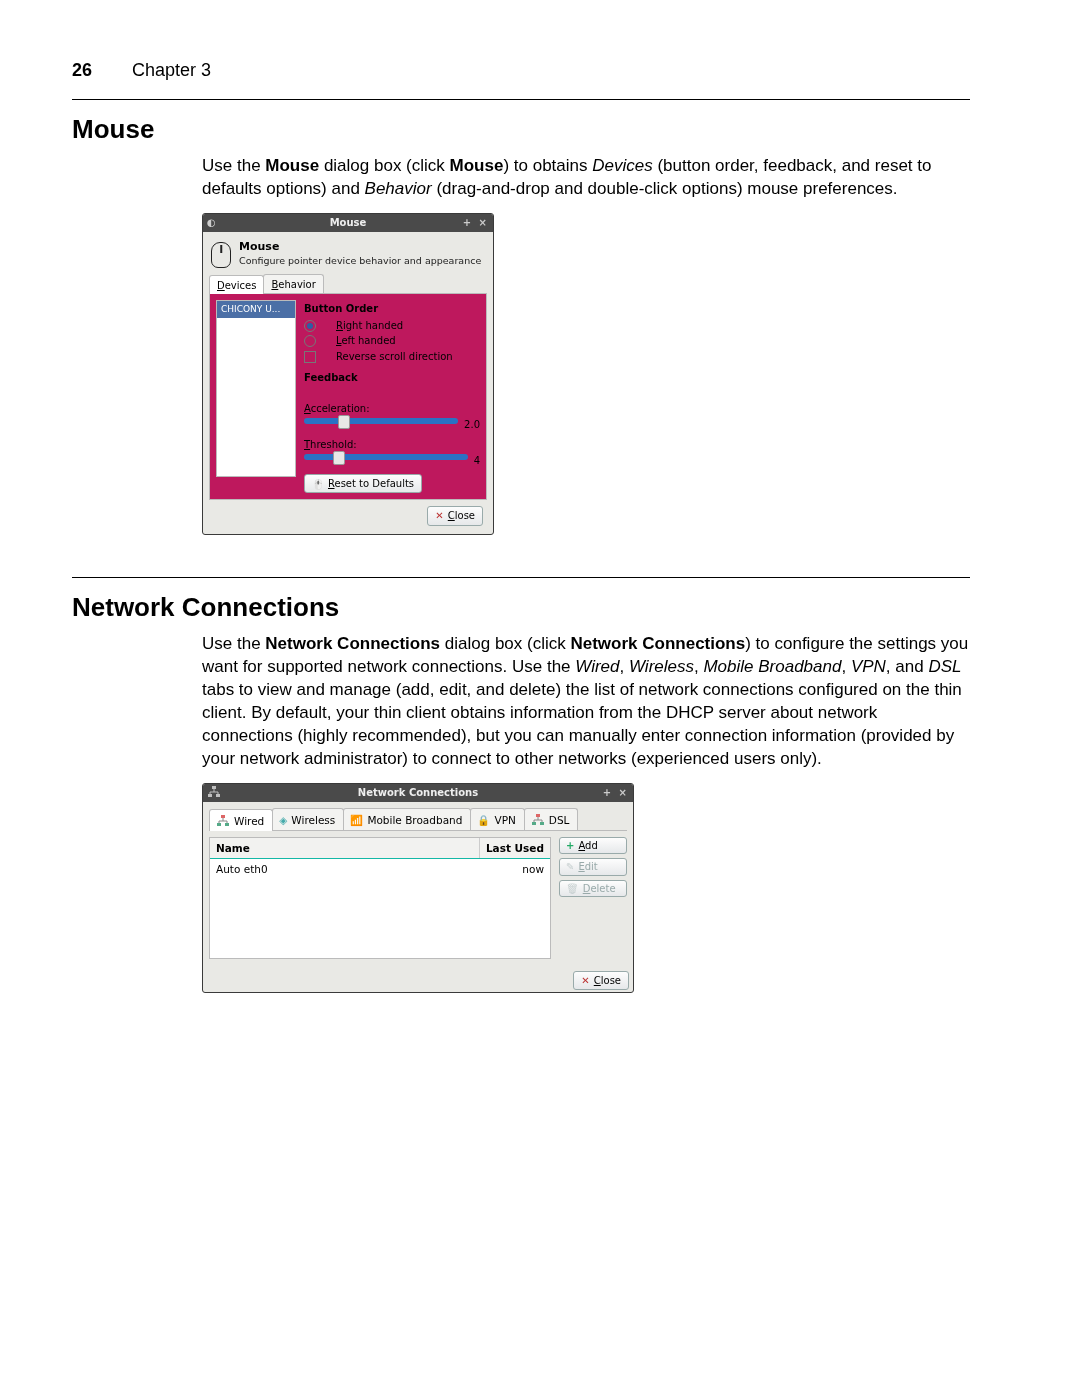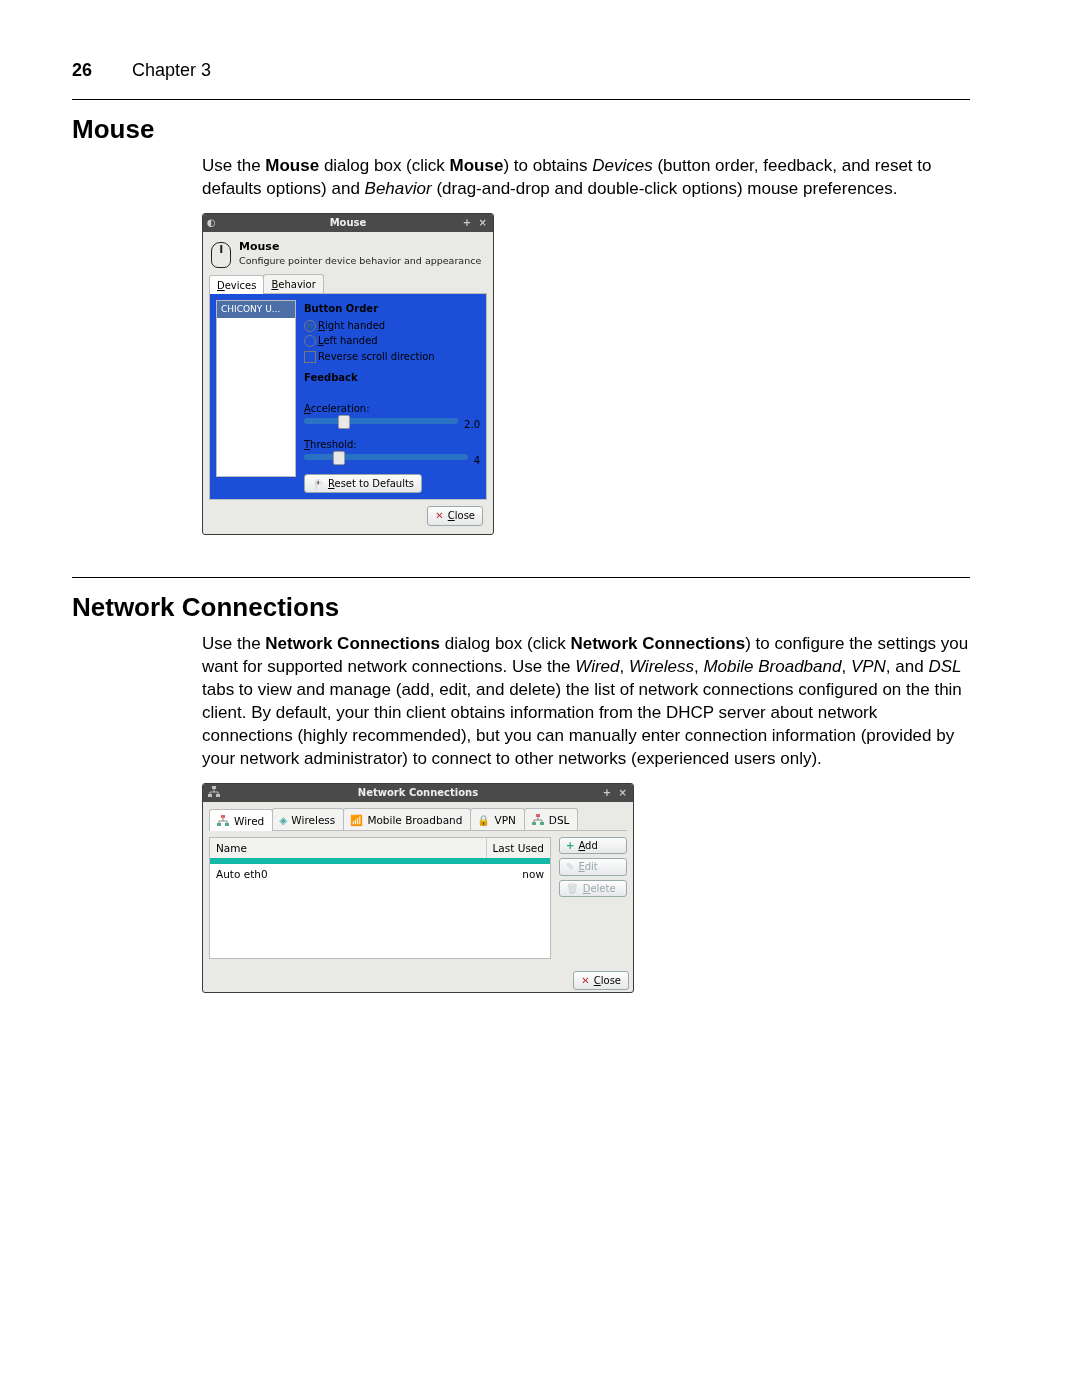--- a/index.html
+++ b/index.html
@@ -85,28 +85,28 @@
   .tabs {
     display:flex; gap:0; border-bottom:1px solid #bbb; font-size:10px;
   }
   .tabs .tab {
     padding:3px 7px 2px 7px; border:1px solid #bbb; border-bottom:none;
     background:#f3f3f1; border-radius:3px 3px 0 0; margin-right:-1px; cursor:default;
     display:flex; align-items:center; gap:4px;
   }
   .tabs .tab.active { background:#fff; position:relative; top:1px; }
   .tab-body {
-    background:#1d4ed8; border:1px solid #bbb; border-top:none; padding:6px;
+    background:#be185d; border:1px solid #bbb; border-top:none; padding:6px;
   }
   .two-col { display:flex; gap:8px; }
   .dev-list { width:78px; border:1px solid #bbb; height:175px; background:#fff; }
   .dev-list .item { background:#4b6fa6; color:#fff; font-size:9px; padding:2px 4px; white-space:nowrap; overflow:hidden; }
   .opts { flex:1; }
   .gh { font-weight:700; font-size:10px; margin-top:2px; margin-bottom:3px; }
-  .row { display:flex; align-items:center; gap:2px; font-size:10px; margin:2px 0; }
+  .row { display:flex; align-items:center; gap:20px; font-size:10px; margin:2px 0; }
   .radio,.check { width:10px;height:10px;border:1px solid #777;display:inline-block;flex:none; }
   .radio { border-radius:50%; position:relative; }
   .radio.on::after{content:"";position:absolute;inset:2px;border-radius:50%;background:#2b5fa4;}
   .slider { position:relative; height:6px; background:linear-gradient(#2a72c4,#2a72c4);
             border-radius:3px; flex:1; }
   .slider .thumb { position:absolute; top:-3px; width:10px; height:12px; background:#e8e8e6;
                    border:1px solid #999; border-radius:2px; }
   .slider-wrap { display:flex; align-items:flex-start; gap:6px; font-size:10px; margin:3px 0 6px 0; }
   .btn {
     display:inline-flex; align-items:center; gap:4px;
@@ -116,21 +116,21 @@
   .btn.small { padding:1px 6px; }
   .btn .ic { width:12px;height:12px;display:inline-block; }
   .btn.disabled { color:#9aa; }
   .footer { display:flex; justify-content:flex-end; padding:6px 4px 2px 4px; }
   .x-ic { color:#b33; font-weight:700; }
 
   
   .net-tabs .tab { padding:4px 8px 3px 6px; font-size:10.5px; }
   .net-body { display:flex; gap:8px; padding:6px; background:#e9e9e5; }
   .net-table { flex:1; border:1px solid #bbb; background:#fff; min-height:120px; font-size:10.5px; }
-  .net-table .th { display:flex; border-bottom:6px solid #14b8a6; background:#f2f2f0; }
+  .net-table .th { display:flex; border-bottom:1px solid #14b8a6; background:#f2f2f0;font-weight:bold; }
   .net-table .th div { padding:3px 6px; }
   .net-table .th .c1 { flex:1; border-right:1px solid #ccc; }
   .net-table .tr { display:flex; }
   .net-table .tr div { padding:3px 6px; }
   .net-table .tr .c1 { flex:1; }
   .net-btns { display:flex; flex-direction:column; gap:4px; width:68px; }
   .plus-ic { color:#2a6; font-weight:700; }
   .underline-first::first-letter { text-decoration: underline; }
 
   svg.ic-wired { width:14px;height:12px; }

